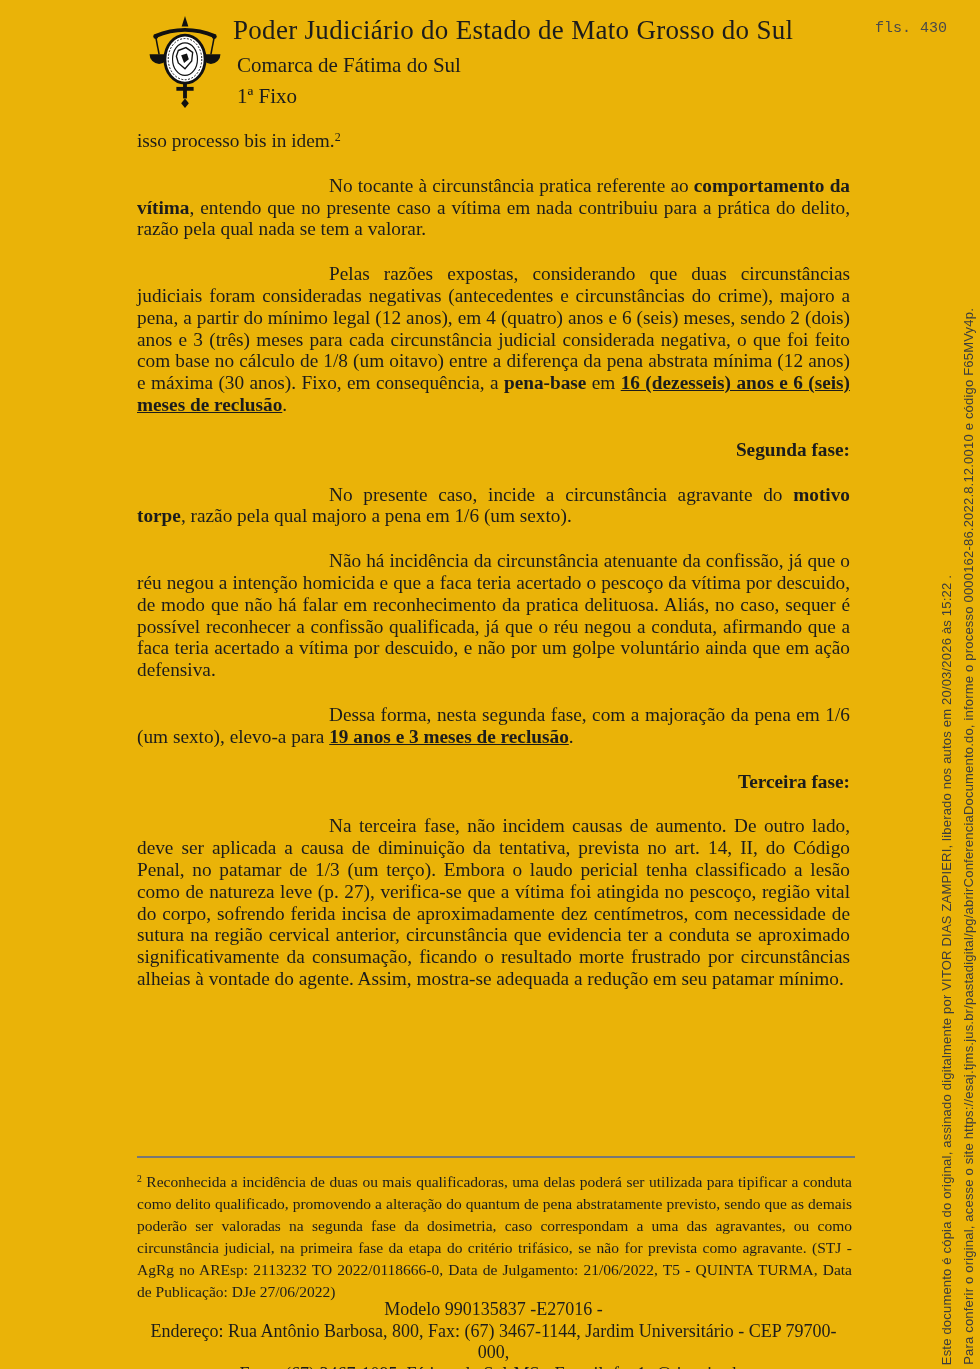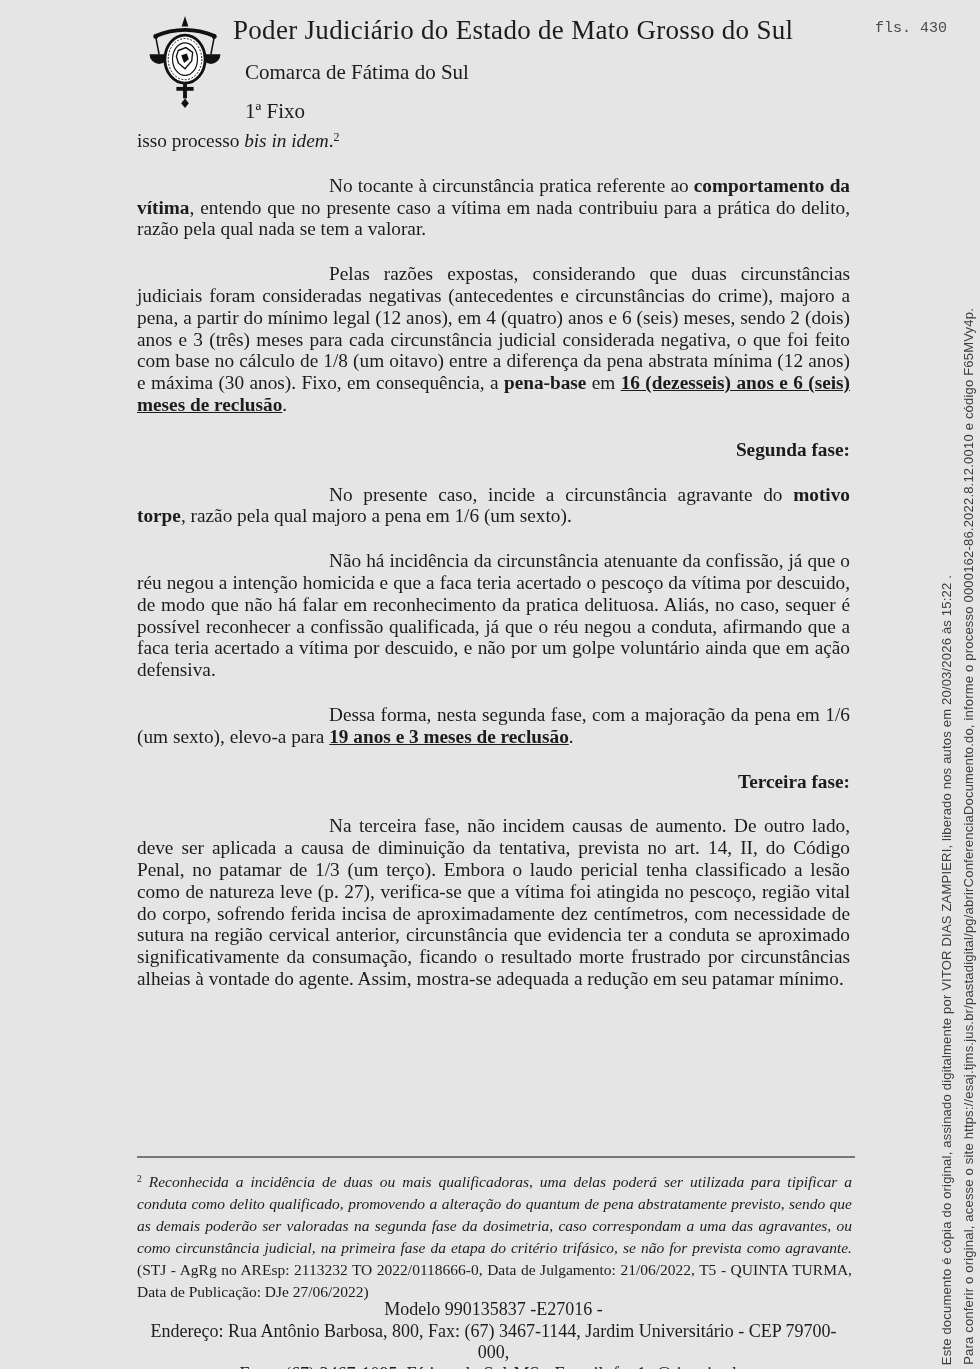--- a/index.html
+++ b/index.html
@@ -1,20 +1,20 @@
 <!DOCTYPE html>
 <html lang="pt-BR"><head>
 <meta charset="utf-8">
 <style>
   html, body { margin: 0; padding: 0; background: #ffffff; }
   .page {
     position: relative;
     width: 980px;
     height: 1369px;
-    background: #e5e5e5;
+    background: #eab308;
     font-family: "Liberation Serif", serif;
     color: #1c1c1c;
     overflow: hidden;
   }
 
   
   .logo {
     position: absolute;
     top: 16px; left: 148px;
     width: 74px; height: 92px;
@@ -27,21 +27,21 @@
   .header-title {
     font-size: 27px;
     line-height: 33px;
     letter-spacing: 0.3px;
     white-space: nowrap;
     margin: 0 0 5px 0;
   }
   .header-sub {
     font-size: 21px;
     line-height: 27px;
-    margin: 12px;
+    margin: 4px;
   }
   .fls {
     position: absolute;
     top: 20px; left: 875px;
     font-family: Liberation Mono, monospace;
     font-size: 15px;
     color: #4a4a4a;
   }
 
   
@@ -54,21 +54,21 @@
     text-align: justify;
   }
   .doc-body p { margin: 0 0 23px 0; }
   .doc-body p.indent { text-indent: 192px; }
   .doc-body p.heading {
     margin-left: 192px;
     text-align: right;
     font-weight: bold;
   }
   .b { font-weight: bold; }
-  .i { font-style: italic; }
+  .i { }
   .u { text-decoration: underline; }
   sup.fn-ref {
     font-size: 0.62em;
     line-height: 0;
     vertical-align: 0.5em;
   }
 
   
   .footnote-sep {
     position: absolute;

